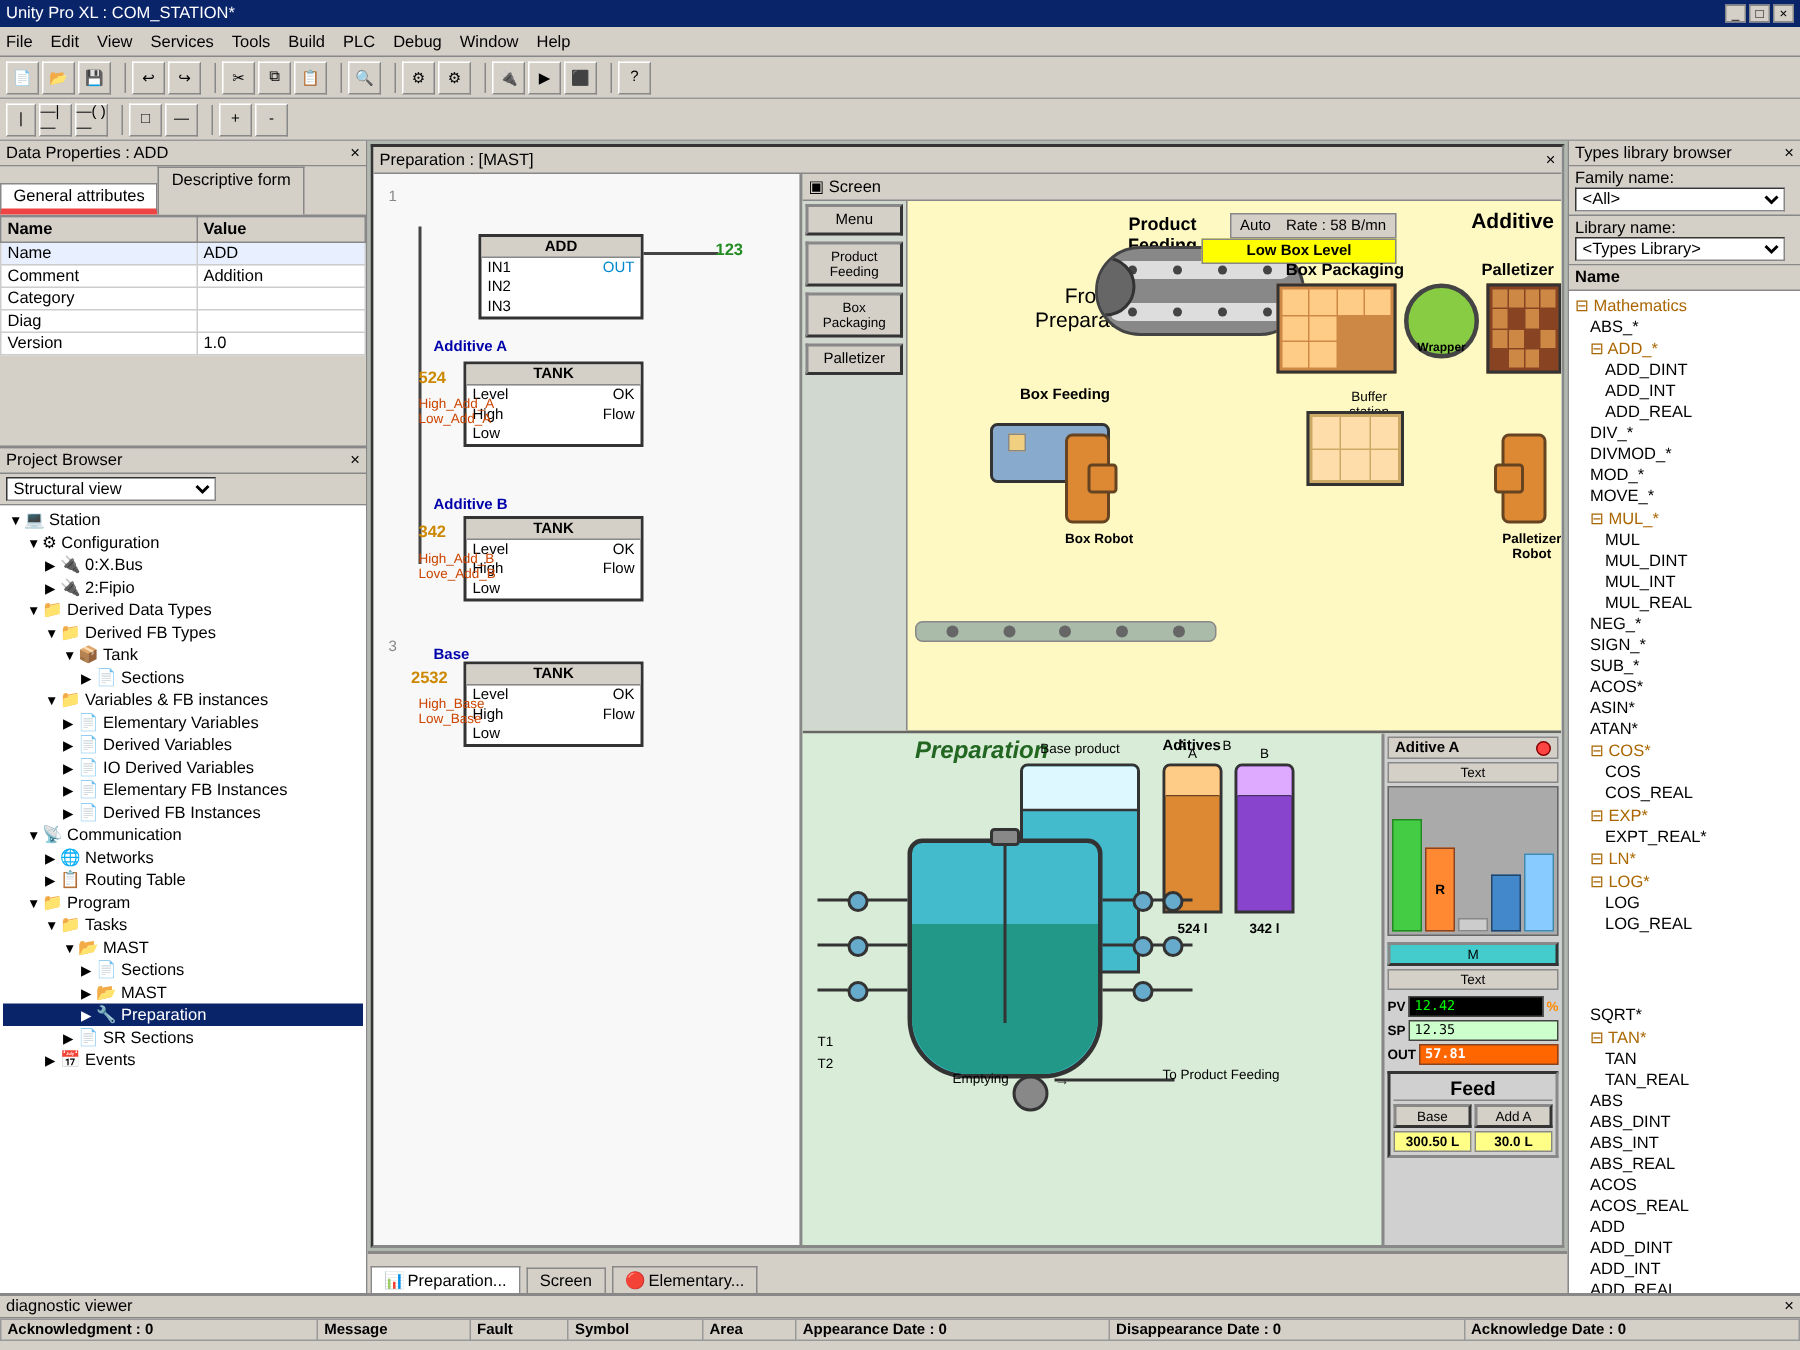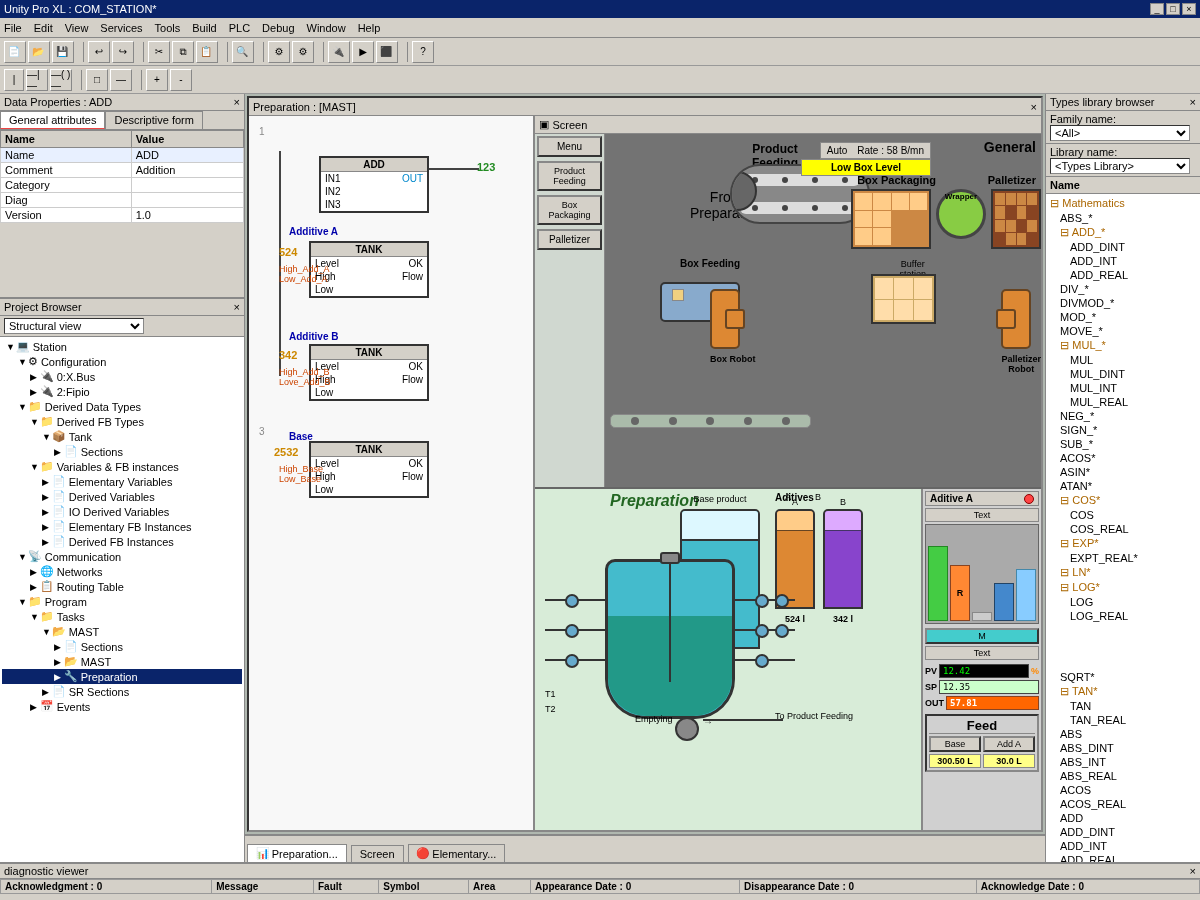--- a/index.html
+++ b/index.html
@@ -24,21 +24,21 @@
     #main-container { display: flex; height: calc(900px - 18px - 20px - 28px - 28px - 20px - 18px); }
     
     
     #left-panels { width: 245px; display: flex; flex-direction: column; border-right: 1px solid #888; }
     
     
     #data-props { background: #d4d0c8; border-bottom: 2px solid #888; flex: 0 0 340px; }
     #data-props-header { background: #d4d0c8; border-bottom: 1px solid #888; padding: 2px 4px; display: flex; justify-content: space-between; align-items: center; }
     #data-props-tabs { display: flex; background: #d4d0c8; border-bottom: 1px solid #888; }
     .dp-tab { padding: 2px 8px; border: 1px solid #888; border-bottom: none; background: #d4d0c8; cursor: pointer; font-size: 11px; }
-    .dp-tab.active { background: white; border-bottom: 1px solid #ef4444; }
+    .dp-tab.active { background: white; border-bottom: 4px solid #ef4444; margin-top: 11px; }
     
     #data-table { width: 100%; border-collapse: collapse; background: white; }
     #data-table th { background: #d4d0c8; border: 1px solid #888; padding: 2px 4px; text-align: left; font-size: 11px; }
     #data-table td { border: 1px solid #ccc; padding: 1px 4px; font-size: 11px; }
     
     
     #project-browser { flex: 1; overflow: hidden; display: flex; flex-direction: column; }
     #project-browser-header { background: #d4d0c8; border-bottom: 1px solid #888; padding: 2px 4px; display: flex; justify-content: space-between; }
     #tree-container { flex: 1; overflow: auto; background: white; padding: 2px; }
     
@@ -412,30 +412,30 @@
 
         </div>
 
         <div style="position:absolute; top:18px; right:0; width:508px; bottom:0; border-left:2px solid #888; background:#c8dcc8; overflow:hidden;">
           <div style="background:#d4d0c8; border-bottom:1px solid #888; padding:1px 4px; font-size:11px; height:18px; display:flex; align-items:center;">
             <span>▣</span>&nbsp;<span>Screen</span>
           </div>
 
           <div style="position:absolute; top:18px; left:0; right:0; bottom:0; overflow:hidden; background:#d0e8d0;">
 
-            <div style="position:absolute; top:0; left:0; right:0; height:355px; background:#737373; border-bottom:2px solid #666;">
+            <div style="position:absolute; top:0; left:0; right:0; height:355px; background:#fef9c3; border-bottom:2px solid #666;">
 
               <div style="position:absolute; left:0; top:0; bottom:0; width:70px; border-right:1px solid #888; display:flex; flex-direction:column; background:#d0d8d0;">
                 <div style="background:#d4d0c8; border:2px outset #888; margin:2px; padding:3px 2px; font-size:10px; text-align:center; cursor:pointer;">Menu</div>
                 <div style="background:#d4d0c8; border:2px outset #888; margin:2px; padding:3px 2px; font-size:9px; text-align:center; cursor:pointer;">Product Feeding</div>
                 <div style="background:#d4d0c8; border:2px outset #888; margin:2px; padding:3px 2px; font-size:9px; text-align:center; cursor:pointer;">Box Packaging</div>
                 <div style="background:#d4d0c8; border:2px outset #888; margin:2px; padding:3px 2px; font-size:10px; text-align:center; cursor:pointer;">Palletizer</div>
               </div>
 
-              <div style="position:absolute; top:5px; right:5px; font-size:14px; font-weight:bold; color:#000;">General</div>
+              <div style="position:absolute; top:5px; right:5px; font-size:14px; font-weight:bold; color:#000;">Additive</div>
 
               <div style="position:absolute; top:8px; left:200px; font-size:12px; font-weight:bold; text-align:center; width:80px;">Product Feeding</div>
 
               <div style="position:absolute; top:55px; left:155px; font-size:14px; text-align:center;">From<br>Preparation</div>
 
               <div style="position:absolute; top:30px; left:195px; width:140px; height:60px; background:#888; border:2px solid #444; border-radius:30px; overflow:hidden;">
                 <div style="position:absolute; top:8px; left:8px; right:8px; height:12px; background:#ddd; border-radius:10px; display:flex; align-items:center; justify-content:space-around;">
                   <div style="width:6px; height:6px; background:#444; border-radius:50%;"></div>
                   <div style="width:6px; height:6px; background:#444; border-radius:50%;"></div>
                   <div style="width:6px; height:6px; background:#444; border-radius:50%;"></div>
@@ -470,21 +470,21 @@
                 <div style="background:#cc8844;"></div>
                 <div style="background:#cc8844;"></div>
                 <div style="background:#ffcc88;"></div>
                 <div style="background:#ffcc88;"></div>
                 <div style="background:#cc8844;"></div>
                 <div style="background:#cc8844;"></div>
               </div>
 
               <div style="position:absolute; top:40px; right:5px; font-size:11px; font-weight:bold;">Palletizer</div>
 
-              <div style="position:absolute; top:55px; right:55px; width:50px; height:50px; border-radius:50%; background:#88cc44; border:3px solid #444; display:flex; align-items:flex-start; justify-content:center;">
+              <div style="position:absolute; top:55px; right:55px; width:50px; height:50px; border-radius:50%; background:#88cc44; border:3px solid #444; display:flex; align-items:flex-end; justify-content:center;">
                 <span style="font-size:8px; font-weight:bold;">Wrapper</span>
               </div>
 
               <div style="position:absolute; top:55px; right:0px; width:50px; height:60px; background:#884422; border:2px solid #333; display:grid; grid-template-columns:repeat(4,1fr); grid-template-rows:repeat(4,1fr); gap:1px; padding:2px;">
                 <div style="background:#cc8844;"></div>
                 <div style="background:#cc8844;"></div>
                 <div style="background:#cc8844;"></div>
                 <div style="background:#cc8844;"></div>
                 <div style="background:#cc8844;"></div>
                 <div style="background:#884422;"></div>

